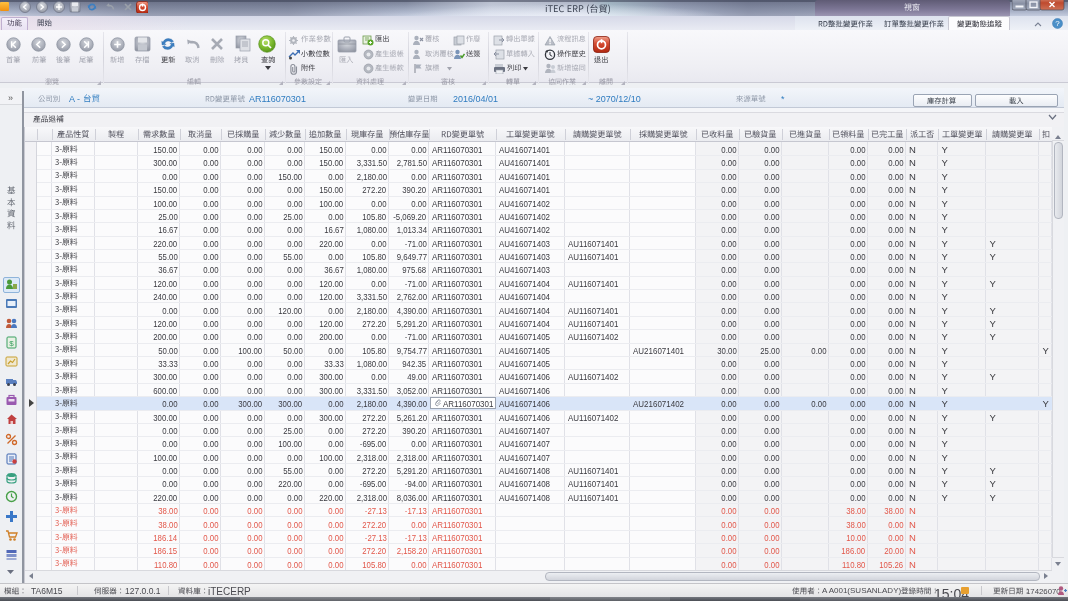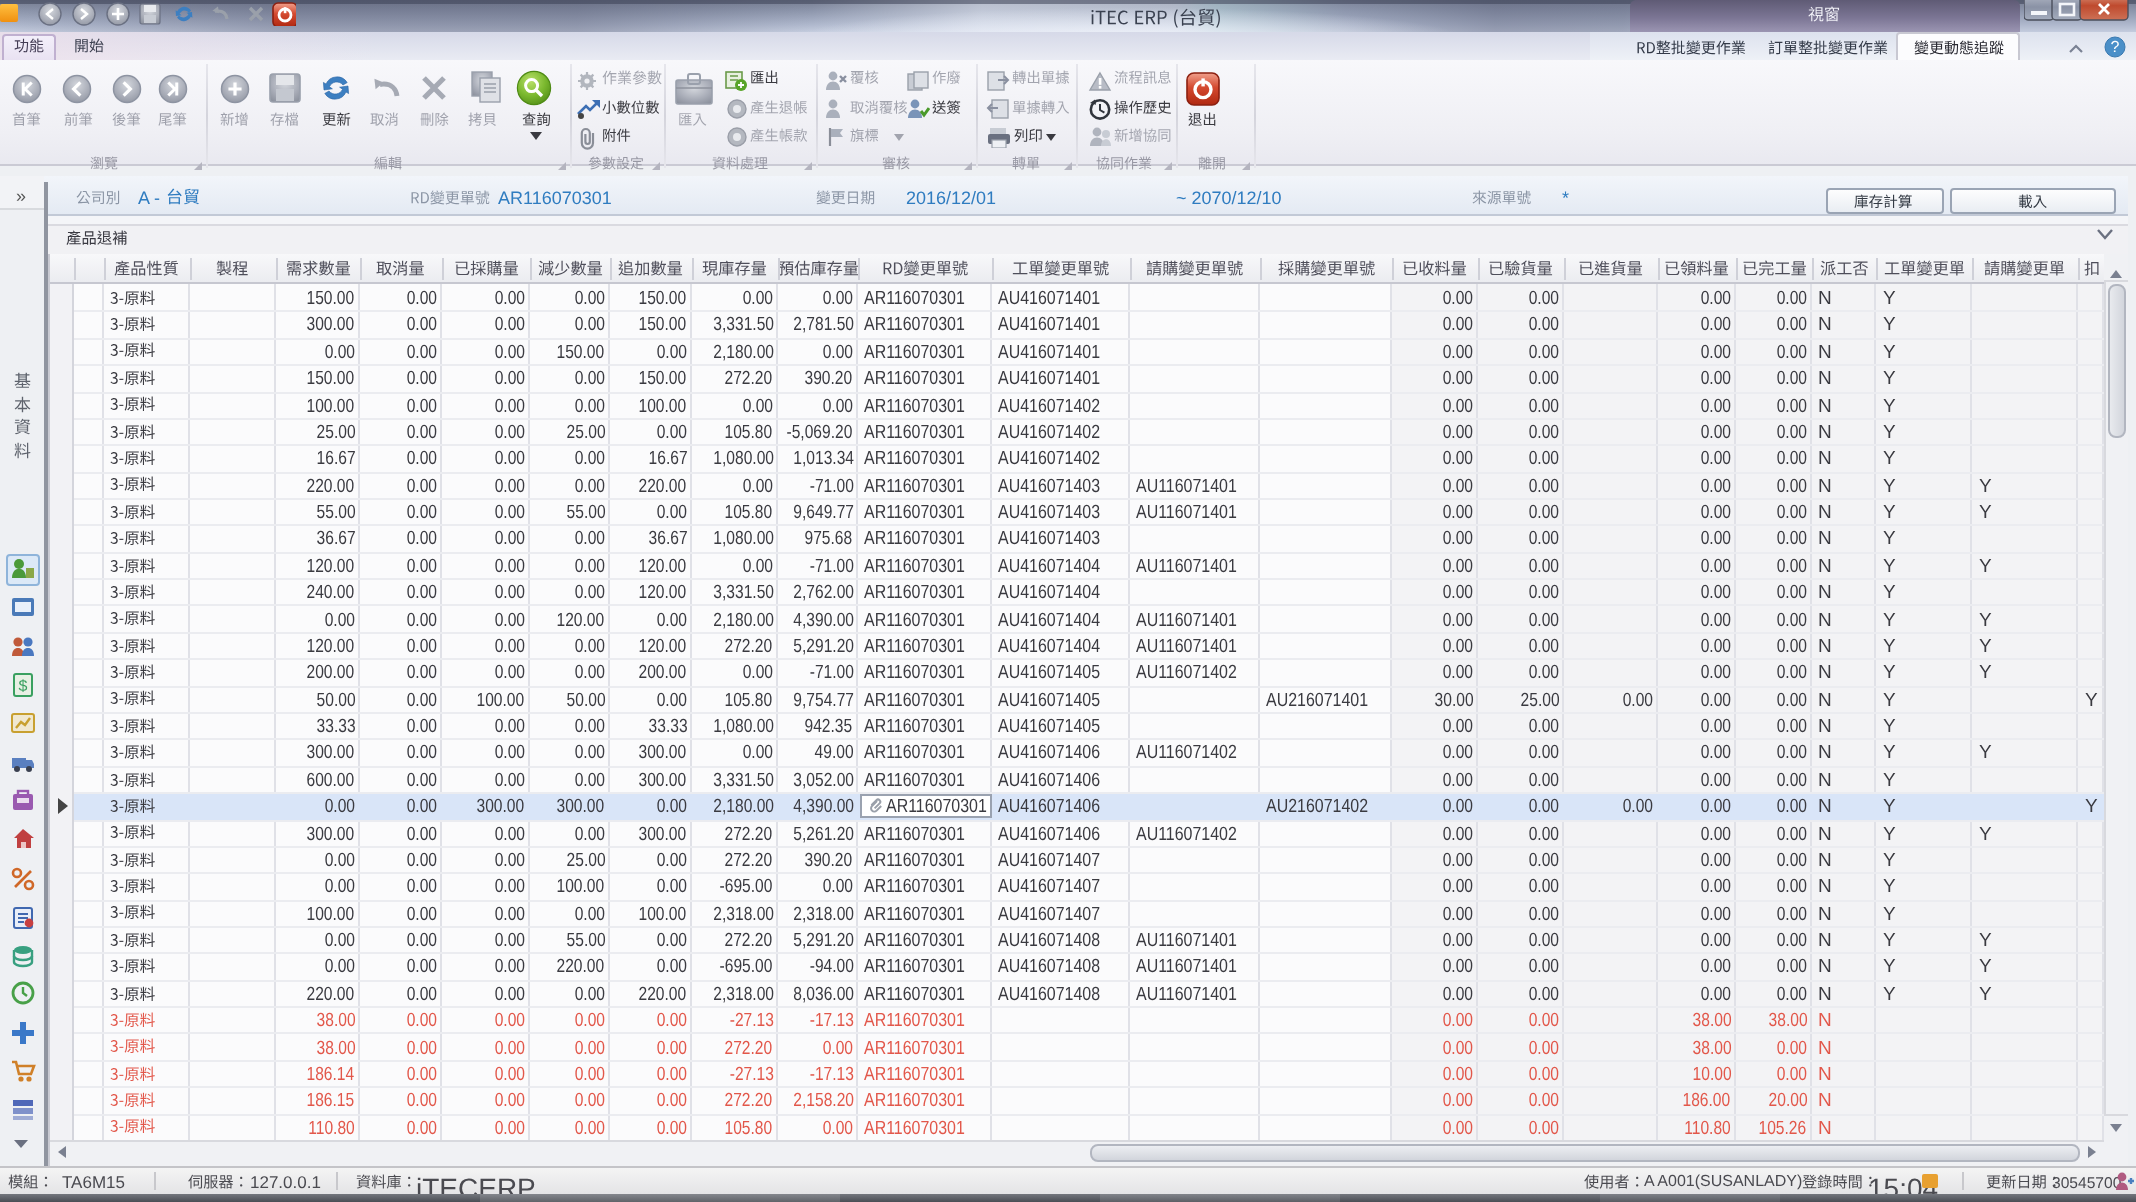--- a/index.html
+++ b/index.html
@@ -777,21 +777,21 @@
     </svg>
     <div style="position:absolute;left:249px;top:93.5px;font-size:9px;color:#2f7cc0;white-space:pre;">AR116070301</div>
     <svg style="position:absolute;left:408.0px;top:94.8px;overflow:visible" width="29.6" height="9.2">
       <g fill="#8b95a5" transform="translate(0,6.51) scale(0.00740,-0.00740)">
         <use href="#g8B8A" x="0"></use>
         <use href="#g66F4" x="1000"></use>
         <use href="#g65E5" x="2000"></use>
         <use href="#g671F" x="3000"></use>
       </g>
     </svg>
-    <div style="position:absolute;left:453px;top:93.5px;font-size:9px;color:#2f7cc0;white-space:pre;">2016/12/01</div>
+    <div style="position:absolute;left:453px;top:93.5px;font-size:9px;color:#2f7cc0;white-space:pre;">2016/04/01</div>
     <div style="position:absolute;left:588px;top:93.5px;font-size:9px;color:#2f7cc0;white-space:pre;">~ 2070/12/10</div>
     <svg style="position:absolute;left:736.0px;top:94.8px;overflow:visible" width="29.6" height="9.2">
       <g fill="#8b95a5" transform="translate(0,6.51) scale(0.00740,-0.00740)">
         <use href="#g4F86" x="0"></use>
         <use href="#g6E90" x="1000"></use>
         <use href="#g55AE" x="2000"></use>
         <use href="#g865F" x="3000"></use>
       </g>
     </svg>
     <div style="position:absolute;left:781px;top:93.5px;font-size:9px;color:#2f7cc0;white-space:pre;">*</div>
@@ -1989,21 +1989,21 @@
     <div style="position:absolute;left:125px;top:586px;font-size:8.5px;color:#4a4a50;white-space:pre;">127.0.0.1</div>
     <div style="position:absolute;left:168px;top:585.5px;width:1px;height:9px;background:#c8c8cc;"></div>
     <svg style="position:absolute;left:178.0px;top:586.8px;overflow:visible" width="30.4" height="9.5">
       <g fill="#4a4a50" transform="translate(0,6.69) scale(0.00760,-0.00760)">
         <use href="#g8CC7" x="0"></use>
         <use href="#g6599" x="1000"></use>
         <use href="#g5EAB" x="2000"></use>
         <use href="#gFF1A" x="3000"></use>
       </g>
     </svg>
-    <div style="position:absolute;left:208px;top:586px;font-size:14px;color:#4a4a50;white-space:pre;">iTECERP</div>
+    <div style="position:absolute;left:208px;top:586px;font-size:10px;color:#4a4a50;white-space:pre;">iTECERP</div>
     <svg style="position:absolute;left:792.0px;top:586.8px;overflow:visible" width="30.4" height="9.5">
       <g fill="#4a4a50" transform="translate(0,6.69) scale(0.00760,-0.00760)">
         <use href="#g4F7F" x="0"></use>
         <use href="#g7528" x="1000"></use>
         <use href="#g8005" x="2000"></use>
         <use href="#gFF1A" x="3000"></use>
       </g>
     </svg>
     <div style="position:absolute;left:822px;top:586.3px;font-size:8px;color:#4a4a50;white-space:pre;">A A001(SUSANLADY)</div>
     <svg style="position:absolute;left:901.0px;top:586.8px;overflow:visible" width="38.0" height="9.5">
@@ -2020,21 +2020,21 @@
     <div style="position:absolute;left:981px;top:585.5px;width:1px;height:9px;background:#c8c8cc;"></div>
     <svg style="position:absolute;left:993.0px;top:586.8px;overflow:visible" width="38.0" height="9.5">
       <g fill="#4a4a50" transform="translate(0,6.69) scale(0.00760,-0.00760)">
         <use href="#g66F4" x="0"></use>
         <use href="#g65B0" x="1000"></use>
         <use href="#g65E5" x="2000"></use>
         <use href="#g671F" x="3000"></use>
         <use href="#gFF1A" x="4000"></use>
       </g>
     </svg>
-    <div style="position:absolute;left:1026px;top:586.5px;font-size:7.8px;color:#4a4a50;white-space:pre;">30545700</div>
+    <div style="position:absolute;left:1026px;top:586.5px;font-size:7.8px;color:#4a4a50;white-space:pre;">17426070</div>
     <svg style="position:absolute;left:1057px;top:585px" width="11" height="11">
       <circle cx="4" cy="3.5" r="2.2" fill="#b05a80"></circle>
       <path d="M1 10c0-2.4 1.4-3.8 3-3.8s3 1.4 3 3.8z" fill="#b05a80"></path>
       <path d="M7 5.5h3M8.5 4v3" stroke="#4a80c0" stroke-width="1.2"></path>
     </svg>
     <div style="position:absolute;left:0px;top:597px;width:1068px;height:4px;background:linear-gradient(180deg,#74777e,#4a4d54);"></div>
     <div style="position:absolute;left:240px;top:597px;width:180px;height:4px;background:rgba(255,255,255,.12);"></div>
     <div style="position:absolute;left:550px;top:597px;width:120px;height:4px;background:rgba(255,255,255,.10);"></div>
     <div style="position:absolute;left:800px;top:597px;width:90px;height:4px;background:rgba(255,255,255,.08);"></div>
   </div>

